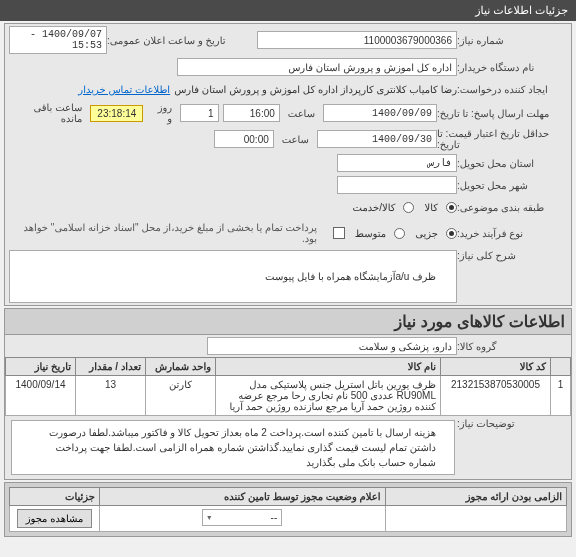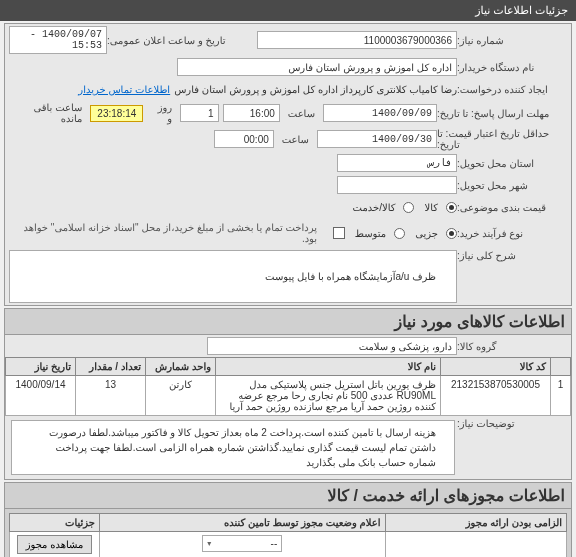--- a/index.html
+++ b/index.html
@@ -240,21 +240,21 @@
   </div>
 
   <div class="form-row">
     <div class="form-label">شهر محل تحویل:</div>
     <div class="form-value">
       <span class="input-box med"></span>
     </div>
   </div>
 
   <div class="form-row">
-    <div class="form-label">قیمت بندی موضوعی:</div>
+    <div class="form-label">طبقه بندی موضوعی:</div>
     <div class="form-value radio-group">
       <div class="radio-item">
         <span class="radio-dot checked"></span>
         <span>کالا</span>
       </div>
       <div class="radio-item">
         <span class="radio-dot"></span>
         <span>کالا/خدمت</span>
       </div>
     </div>
@@ -319,21 +319,20 @@
 
   <div class="form-row" style="align-items:flex-start">
     <div class="form-label">توضیحات نیاز:</div>
     <div class="form-value">
       <div class="desc-box">هزینه ارسال با تامین کننده است.پرداخت 2 ماه بعداز تحویل کالا و فاکتور میباشد.لطفا درصورت داشتن تمام لیست قیمت گذاری نمایید.گذاشتن شماره همراه الزامی است.لطفا جهت پرداخت شماره حساب بانک ملی بگذارید</div>
     </div>
   </div>
 </div>
 
 <div class="section">
-  <div class="section-title">اطلاعات مجوزهای ارائه خدمت / کالا</div>
   <div class="gray-panel">
     <table class="table">
       <thead>
         <tr>
           <th>الزامی بودن ارائه مجوز</th>
           <th>اعلام وضعیت مجوز توسط تامین کننده</th>
           <th style="width:90px">جزئیات</th>
         </tr>
       </thead>
       <tbody>

